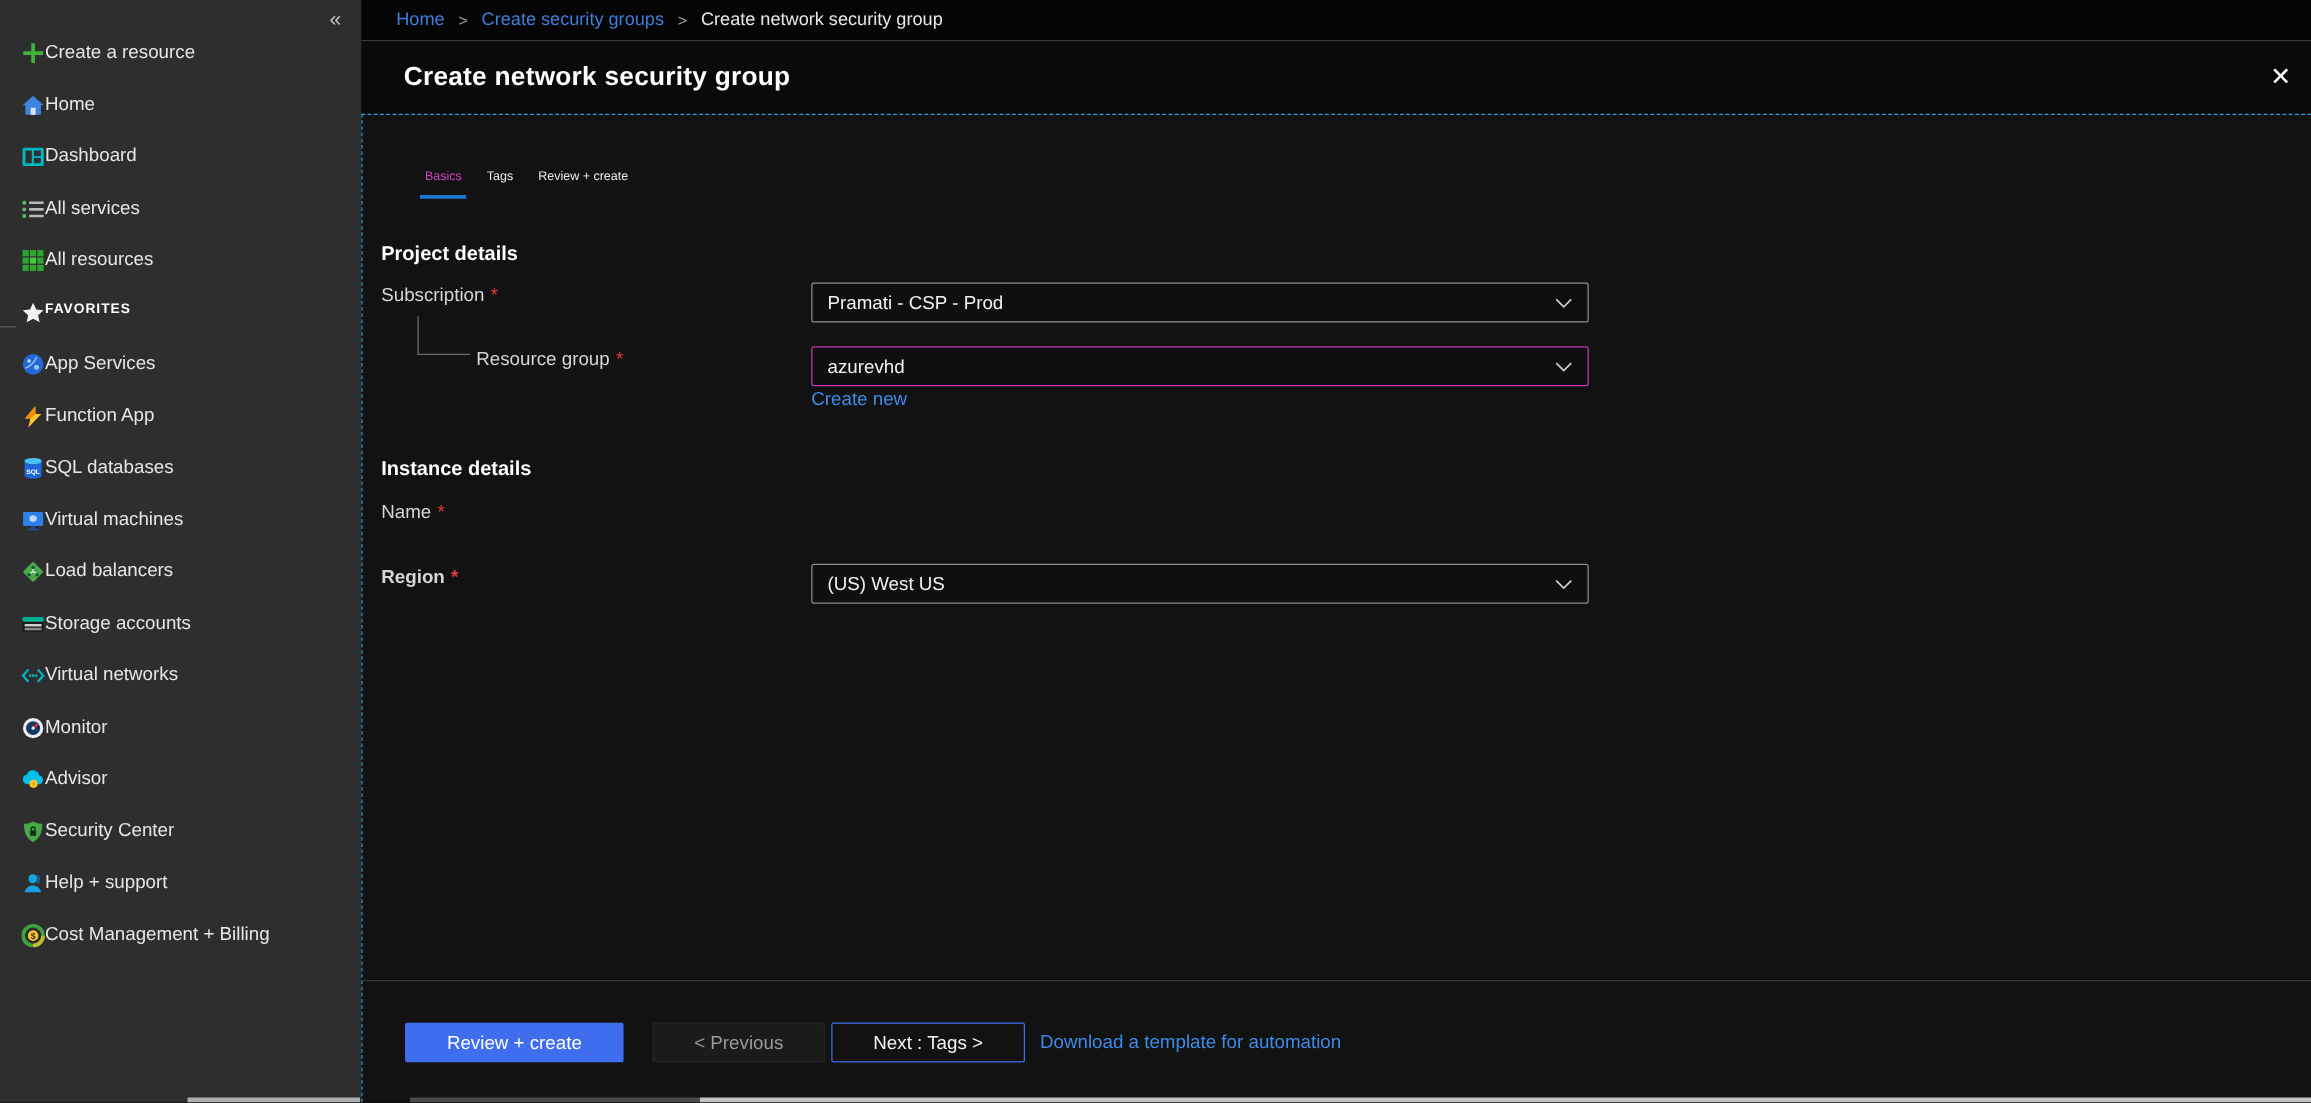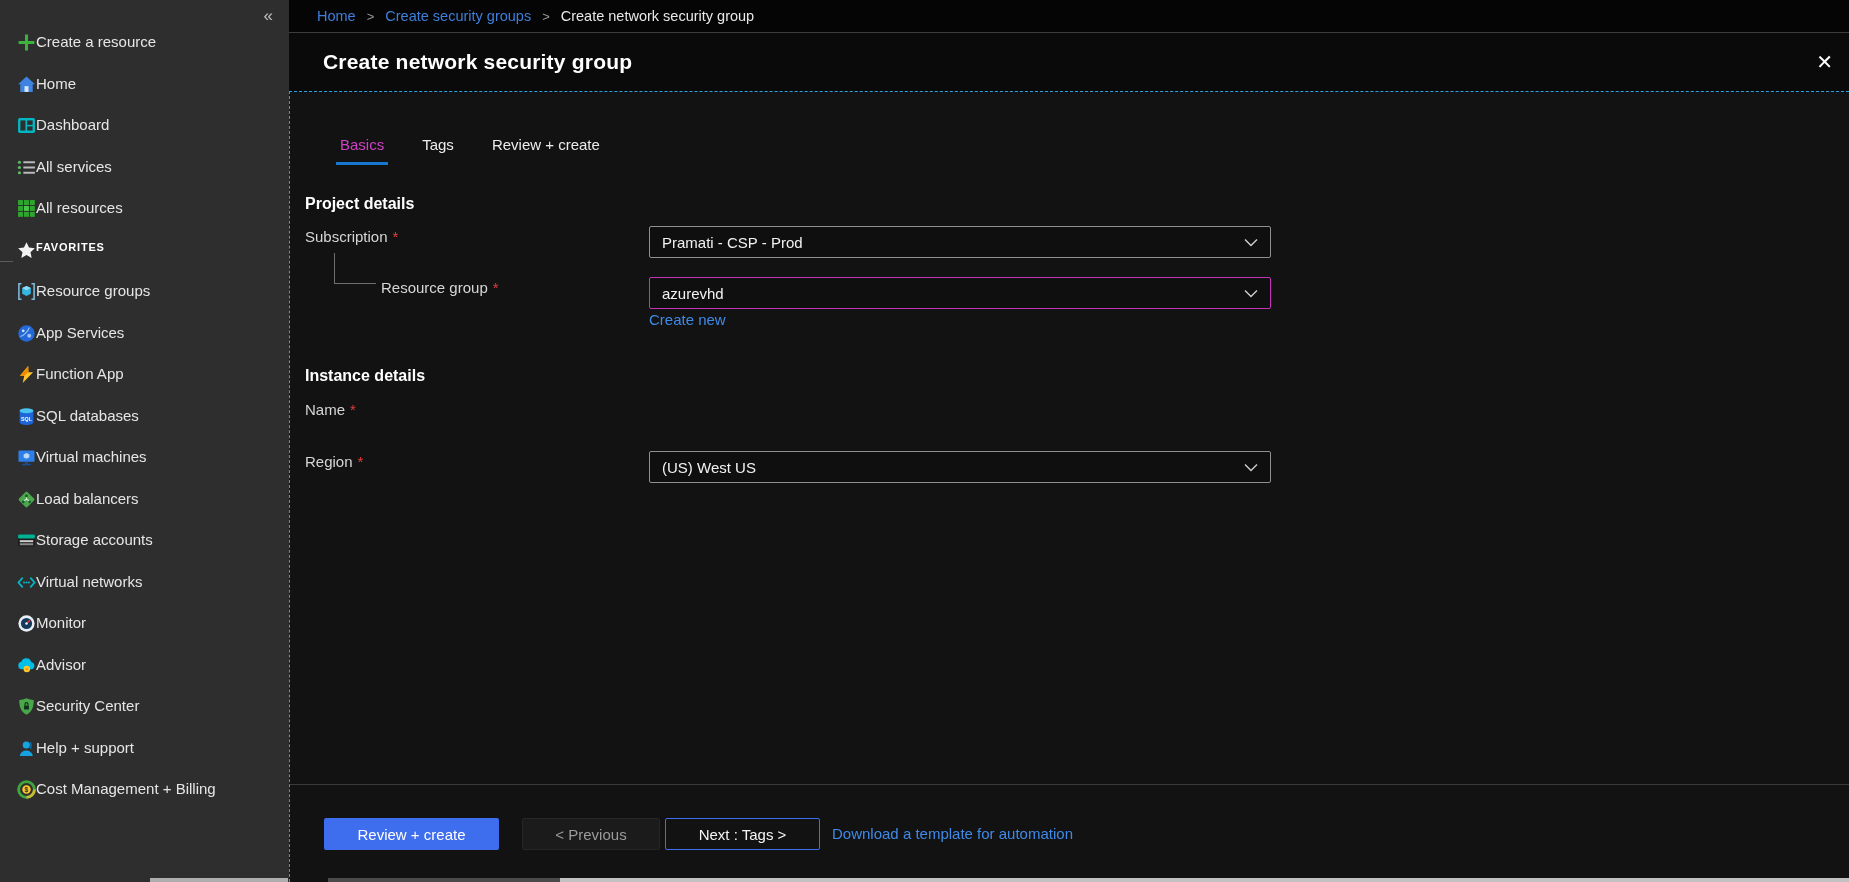--- a/index.html
+++ b/index.html
@@ -21,21 +21,21 @@
   .crumbbar { height:33px; display:flex; align-items:center; padding-left:28px; gap:11px; font-size:14.5px; background:#050505; border-bottom:1px solid #3d3d3d; }
   .crumb-link { color:#3e7fdb; cursor:pointer; }
   .crumb-sep { color:#9a9a9a; font-size:13px; }
   .crumb-current { color:#e8e8e8; }
   .titlebar { height:57px; display:flex; align-items:center; padding-left:34px; position:relative; background:#0a0a0a; }
   .title { font-size:21px; font-weight:600; color:#fff; letter-spacing:.2px; }
   .close { position:absolute; right:16px; top:50%; transform:translateY(-50%); color:#fff; font-size:20px; font-weight:300; cursor:pointer; line-height:1; }
 
   .panel { position:absolute; top:91px; left:0; right:0; bottom:0; background:#121212; border-top:1px dashed #2aa2e6; border-left:1px dashed #2aa2e6; }
 
-  .tabs { position:absolute; left:46px; top:44px; display:flex; gap:30px; font-size:15px; }
+  .tabs { position:absolute; left:46px; top:44px; display:flex; gap:12px; font-size:10px; }
   .tab { padding:0 4px 9px 4px; color:#ececec; cursor:pointer; border-bottom:3px solid transparent; }
   .tab.active { color:#cf42c3; border-bottom-color:#1777d0; }
 
   .h-section { position:absolute; left:15px; font-size:16px; font-weight:600; color:#fff; }
   .f-label { position:absolute; font-size:15px; color:#d6d6d6; }
   .req { color:#e23c3c; margin-left:5px; }
 
   .box { position:absolute; left:359px; width:622px; height:32px; border:1px solid #8f8f8f; border-radius:2px; background:#0f0f0f; display:flex; align-items:center; padding:0 12px; font-size:15px; color:#f2f2f2; cursor:pointer;justify-content:space-between; }
   .box .tail { margin-left:auto; display:flex; }
   .box.rg { border-color:#c234b8; }
@@ -129,30 +129,20 @@
         <span class="ico">
           <svg viewBox="0 0 18 18">
             <path d="M9 1.1l2.4 5.1 5.5.6-4.1 3.8 1.1 5.4L9 13.2 4.1 16l1.1-5.4L1.1 6.8l5.5-.6z" fill="#f2f2f2"></path>
           </svg>
         </span>
         <span>FAVORITES</span>
       </div>
       <div class="nav-item">
         <span class="ico">
           <svg viewBox="0 0 18 18">
-            <path d="M4.3 1.7H1.8v14.6h2.5M13.7 1.7h2.5v14.6h-2.5" stroke="#7fb7d9" stroke-width="1.5" fill="none"></path>
-            <path d="M9 3.8l4.1 2v5.4L9 13.2l-4.1-2V5.8z" fill="#35b5e0"></path>
-            <path d="M9 3.8l4.1 2L9 7.8l-4.1-2z" fill="#8fdcf8"></path>
-          </svg>
-        </span>
-        <span>Resource groups</span>
-      </div>
-      <div class="nav-item">
-        <span class="ico">
-          <svg viewBox="0 0 18 18">
             <circle cx="9" cy="9" r="7.8" fill="#2468d8"></circle>
             <path d="M3.2 11.8c3.2-.8 7.4-5 8.4-8.4" stroke="#9cc3f5" stroke-width="1.1" fill="none"></path>
             <circle cx="5.9" cy="6.4" r="1.3" fill="#cfe2fa"></circle>
             <circle cx="11.6" cy="11.2" r="1.9" fill="#9cc3f5"></circle>
           </svg>
         </span>
         <span>App Services</span>
       </div>
       <div class="nav-item">
         <span class="ico">
@@ -327,21 +317,21 @@
       </span>
     </div>
     <span class="link create-new">Create new</span>
 
     <div class="h-section" style="top:275px;">Instance details</div>
 
     <div class="f-label" style="left:15px; top:309px;">
       <span>Name</span><span class="req">*</span>
     </div>
 
-    <div class="f-label" style="left:15px; top:361px;">
+    <div class="f-label" style="left:15px; top:361px;font-weight:bold;">
       <span>Region</span><span class="req">*</span>
     </div>
     <div class="box" style="top:359px;">
       <span>(US) West US</span>
       <span class="tail">
         <svg width="14" height="9" viewBox="0 0 14 9">
             <path d="M1 1.5l6 6 6-6" stroke="#cfcfcf" stroke-width="1.4" fill="none"></path>
           </svg>
       </span>
     </div>

